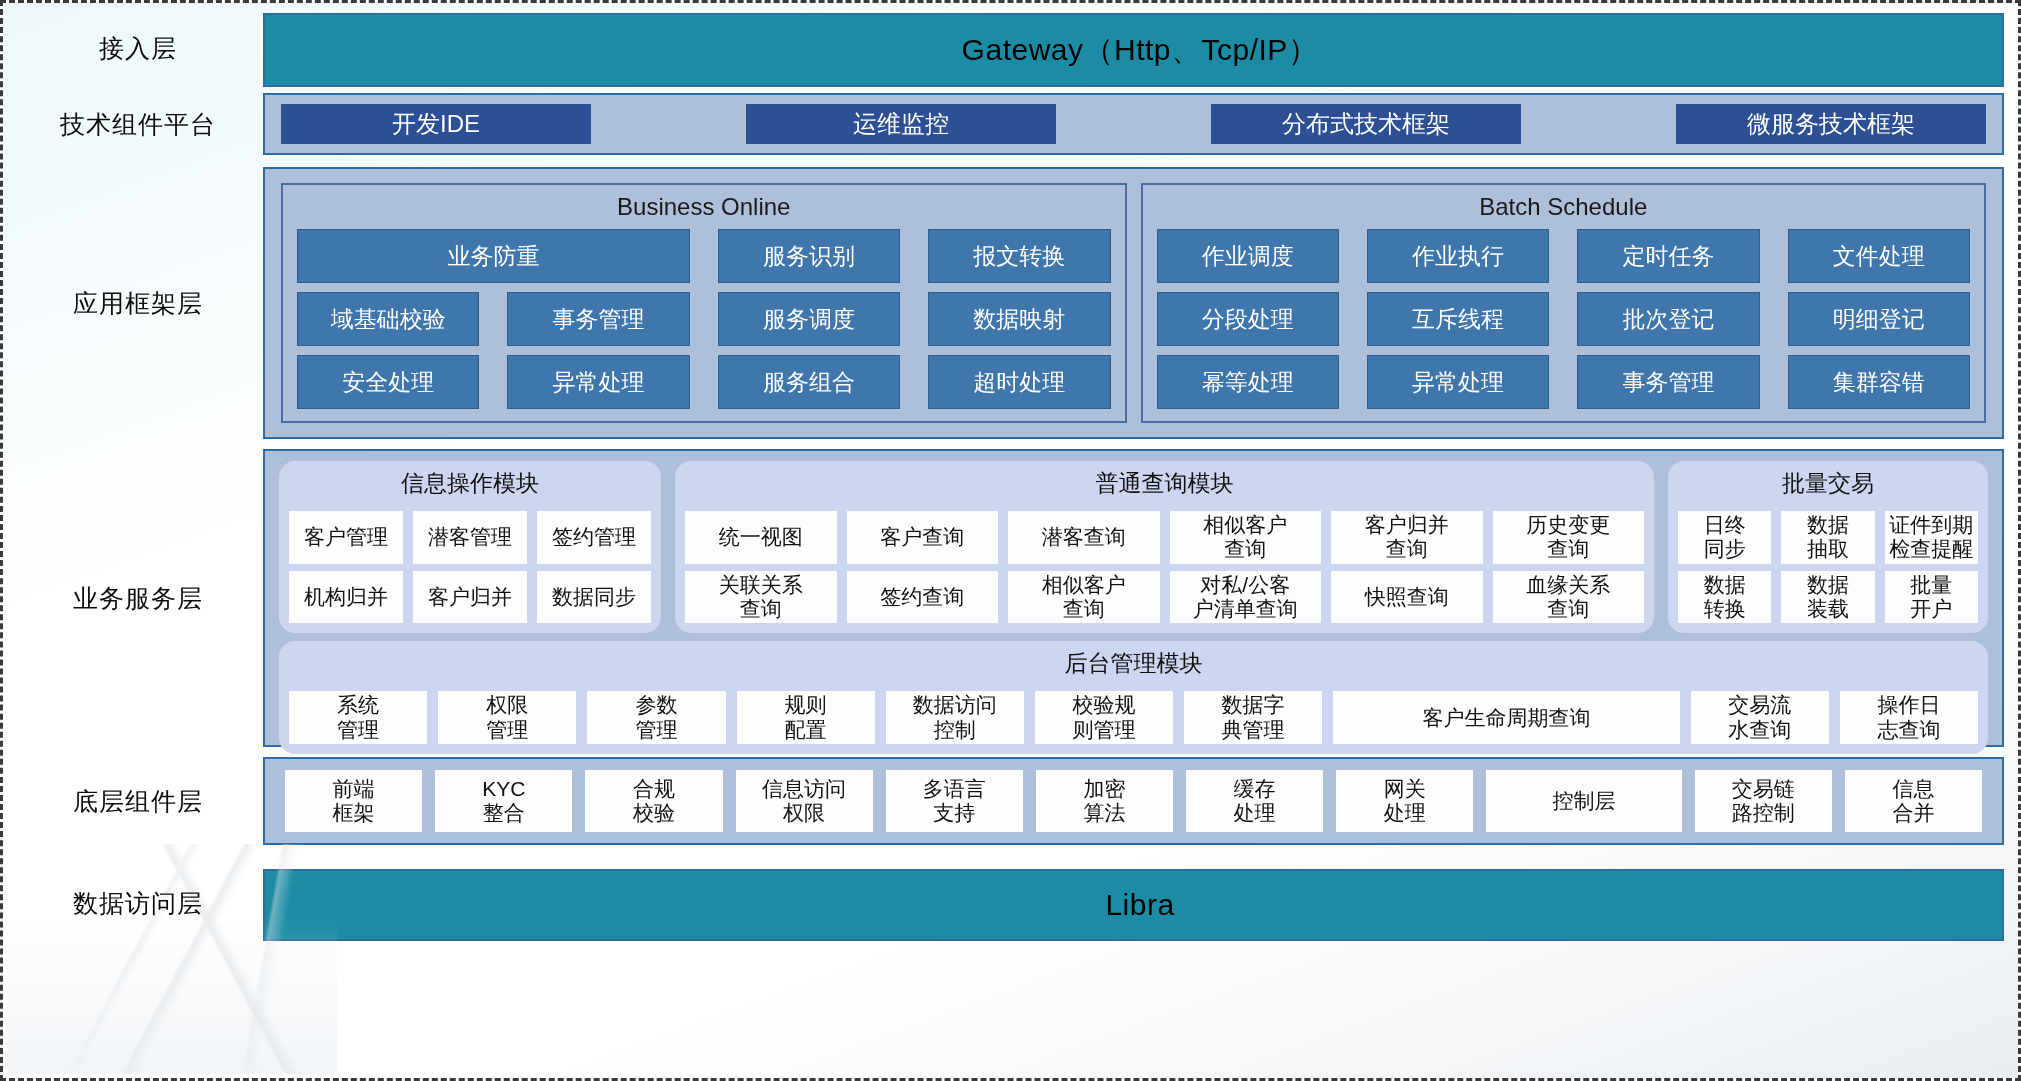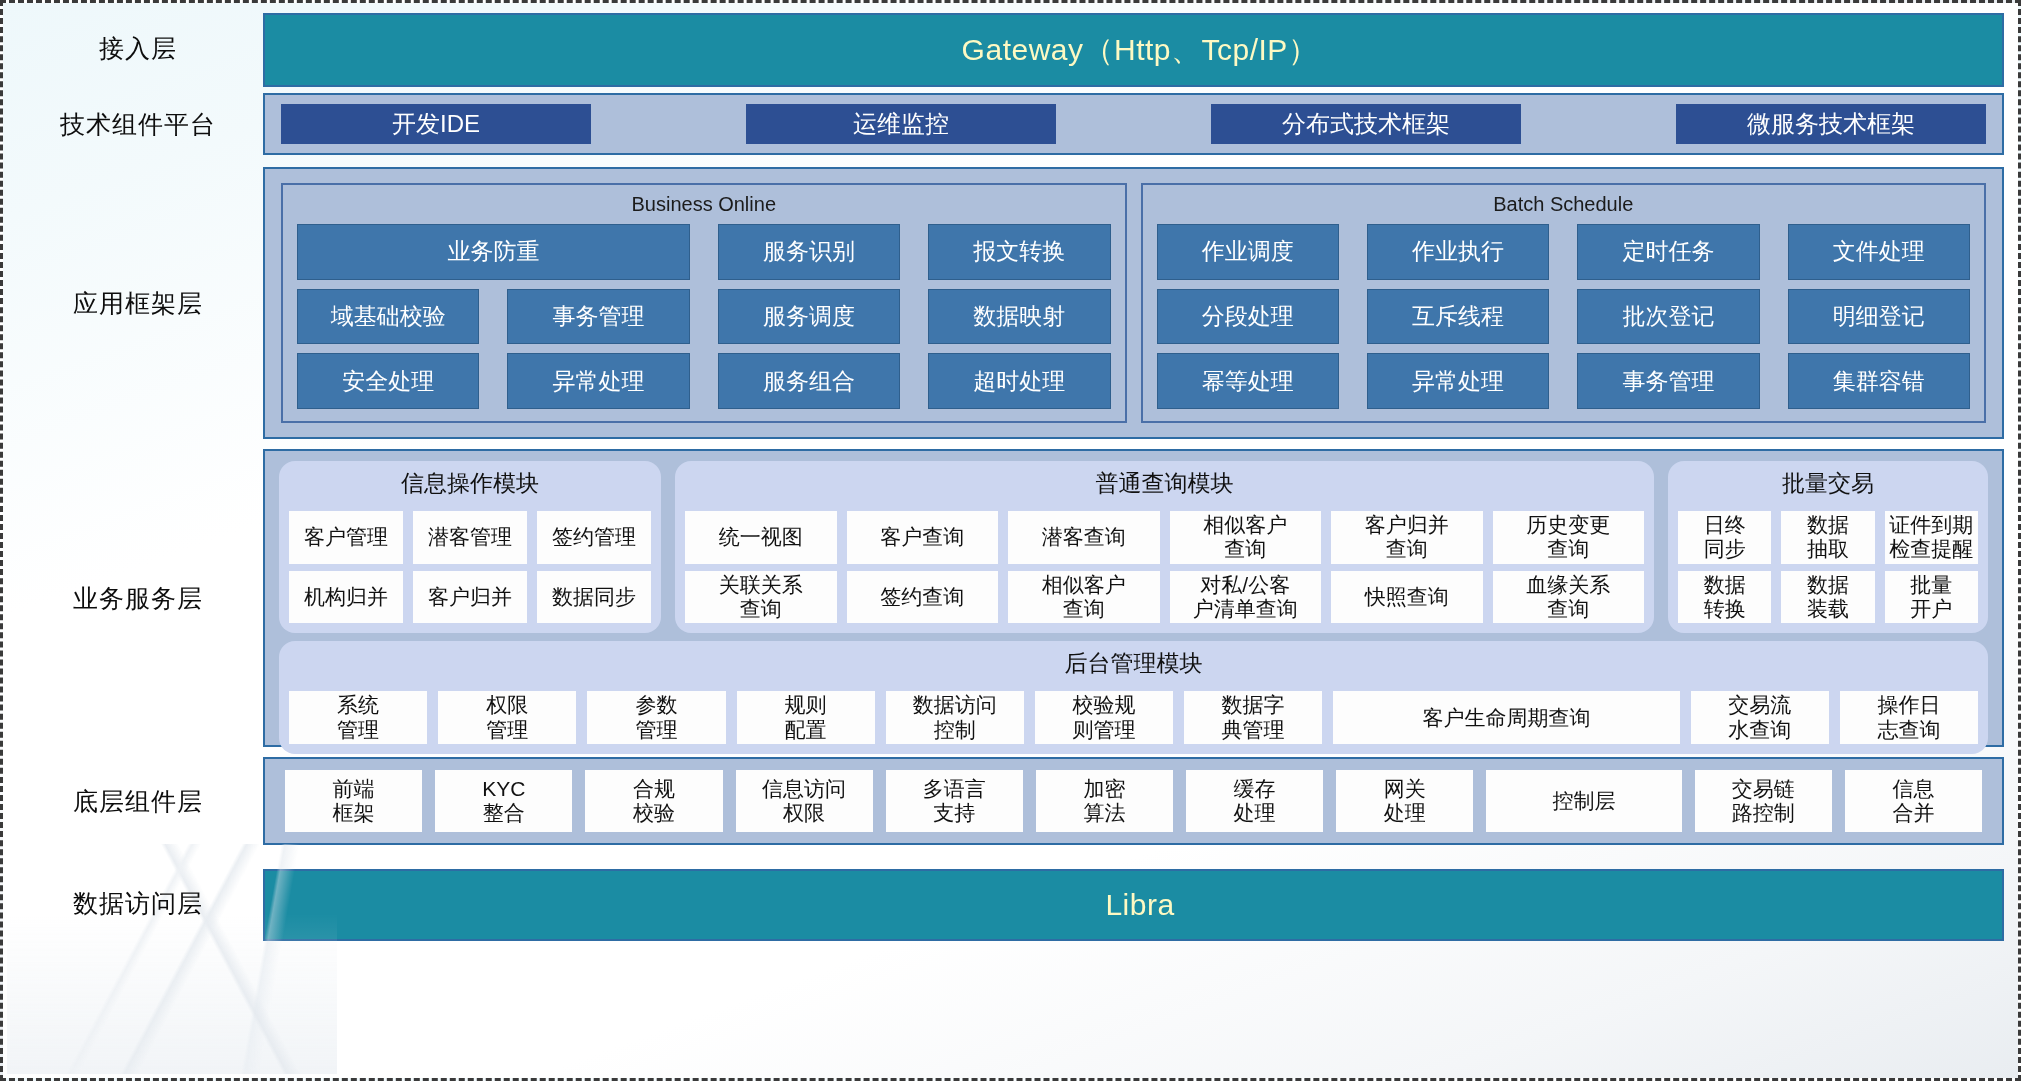--- a/index.html
+++ b/index.html
@@ -36,21 +36,21 @@
     display:flex;align-items:center;justify-content:center;
     font-size:25px;color:#0d0d0d;letter-spacing:1px;
     z-index:3;
   }
   .panel{flex:1 1 auto;min-width:0;}
 
   
   .teal{
     background:#1b8ca3;
     border:2px solid #2e6ca4;
-    color:#fef9c3;
+    color:#000000;
     display:flex;align-items:center;justify-content:center;
     font-size:30px;letter-spacing:.5px;padding-left:13px;
   }
   .r-gateway{height:70px;margin-bottom:10px;justify-content:space-between;}
   .r-gateway .teal{height:70px;}
   .r-libra{height:68px;}
   .r-libra .teal{height:68px;}
 
   
   .cont{
@@ -69,21 +69,21 @@
   }
 
   
   .r-app{height:272px;margin-bottom:10px;}
   .appwrap{height:272px;display:flex;gap:14px;padding:14px 16px;box-sizing:border-box;}
   .fw{
     flex:1 1 0;min-width:0;
     background:#aebfda;border:2px solid #4a6fa8;box-sizing:border-box;
     display:flex;flex-direction:column;padding:6px 14px 12px;
   }
-  .fw-title{text-align:center;font-size:20px;color:#1b1b1b;padding:2px 0 8px;}
+  .fw-title{text-align:center;font-size:24px;color:#1b1b1b;padding:2px 0 8px;}
   .fwgrid{display:grid;grid-template-columns:repeat(4,1fr);gap:9px 28px;flex:1 1 auto;}
   .cell{
     background:#3f76ab;border:1px solid #2f5f8d;color:#fff;
     font-size:23px;display:flex;align-items:center;justify-content:center;
     min-height:0;
   }
   .span2{grid-column:span 2;}
 
   
   .r-biz{height:298px;margin-bottom:10px;}

